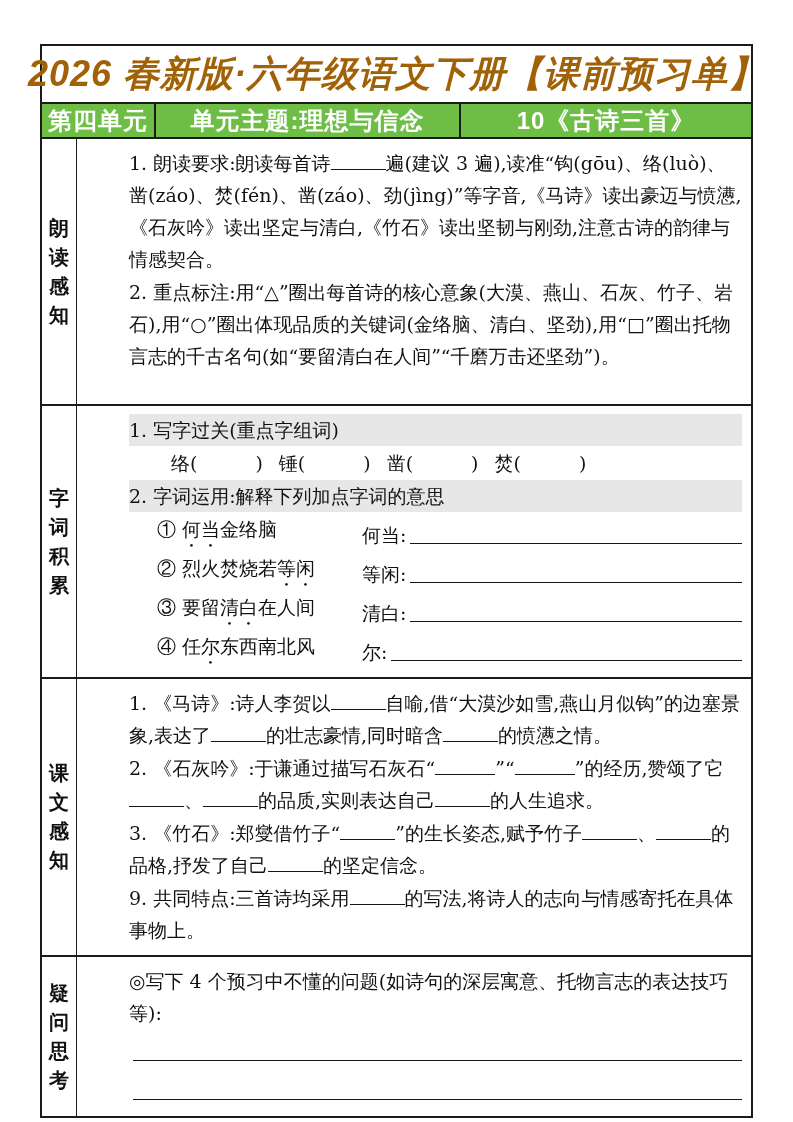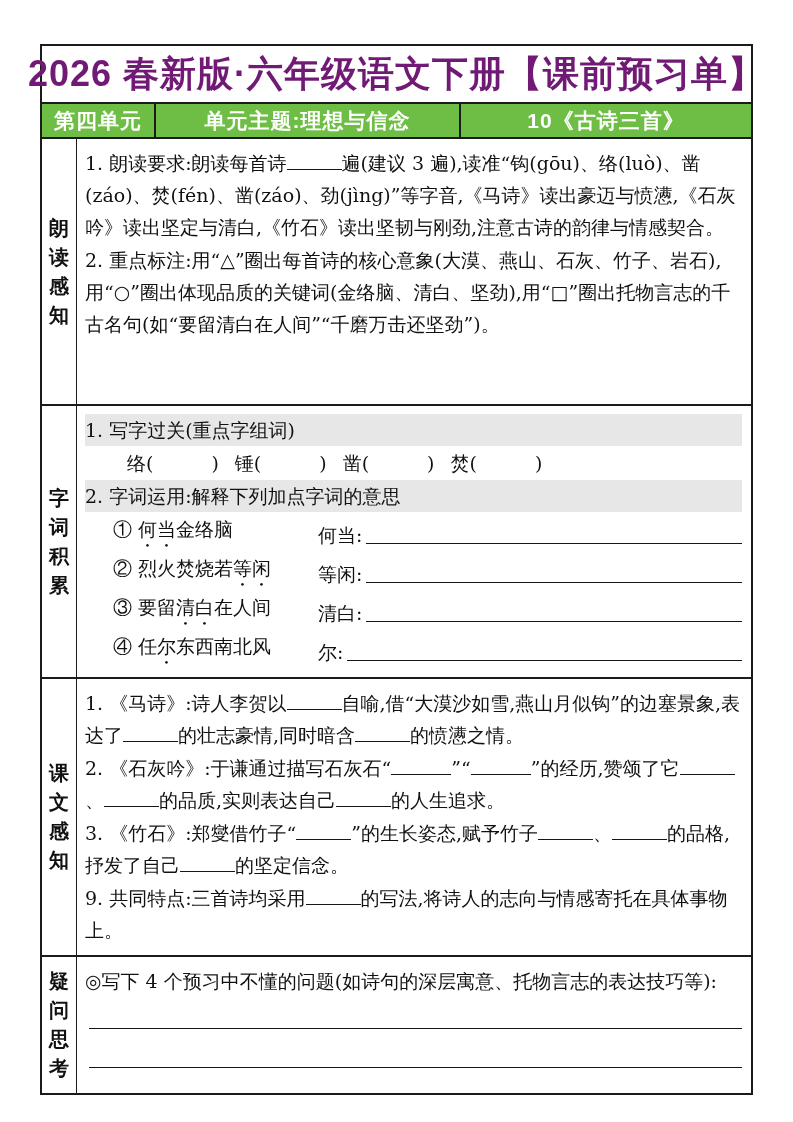--- a/index.html
+++ b/index.html
@@ -22,42 +22,42 @@
     display:flex;align-items:center;justify-content:center;
     font-family:"Liberation Sans", sans-serif;
     font-weight:bold;font-size:36px;letter-spacing:1px;
     white-space:nowrap;
   }
   
   .unitbar{display:flex;border-top:2px solid #1b1b1b;border-bottom:2px solid #1b1b1b;}
   .unitbar .cell{
     height:33px;display:flex;align-items:center;justify-content:center;
     color:#fff;font-family:"Liberation Sans", sans-serif;
-    font-weight:bold;font-size:21px;letter-spacing:1px;
+    font-weight:bold;font-size:24px;letter-spacing:1px;
   }
   .unitbar .c1{width:112px;border-right:2px solid #1b1b1b;}
   .unitbar .c2{flex:1;border-right:2px solid #1b1b1b;}
   .unitbar .c3{width:290px;}
   
   .section{display:flex;}
   .section + .section{border-top:2px solid #1b1b1b;}
   .label{
     width:34px;flex:0 0 34px;
     border-right:1.5px solid #1b1b1b;
     display:flex;align-items:center;justify-content:center;
     font-weight:bold;font-size:20px;
   }
   .label span{
     display:inline-block;width:1.08em;
     word-break:break-all;line-height:1.45;text-align:center;
   }
   .content{
     flex:1;min-width:0;
     padding:7px 9px 8px 8px;
-    font-size:19px;line-height:32px;
+    font-size:19px;line-height:32px;margin-left:44px;
   }
   .sec0 .content{min-height:250px;}
   .sec1 .content{min-height:221px;}
   .sec2 .content{min-height:252px;}
   .sec3 .content{min-height:121px;}
   .line{margin:1px 0;}
   .line.hl{background:#e7e7e7;}
   .line.flex{display:flex;align-items:flex-end;}
   .blank{
     display:inline-block;height:0.85em;width:55px;
@@ -74,21 +74,21 @@
     text-emphasis:filled dot;
     text-emphasis-position:under left;
   }
   .sec3 .line.blankline{margin-top:15px;}
 </style>
 </head>
 <body>
 
 <div class="page">
   <div class="sheet">
-    <div class="title" style="color: #701a75;">2026 春新版·六年级语文下册【课前预习单】</div>
+    <div class="title" style="color: #a16207; font-style: italic;">2026 春新版·六年级语文下册【课前预习单】</div>
     <div class="unitbar">
       <div class="cell c1" style="background: rgb(110, 190, 69);">第四单元</div>
       <div class="cell c2" style="background: rgb(110, 190, 69);">单元主题:理想与信念</div>
       <div class="cell c3" style="background: rgb(110, 190, 69);">10《古诗三首》</div>
     </div>
     <div id="sections">
         <div class="section sec0">
           <div class="label">
             <span>朗读感知</span>
           </div>

